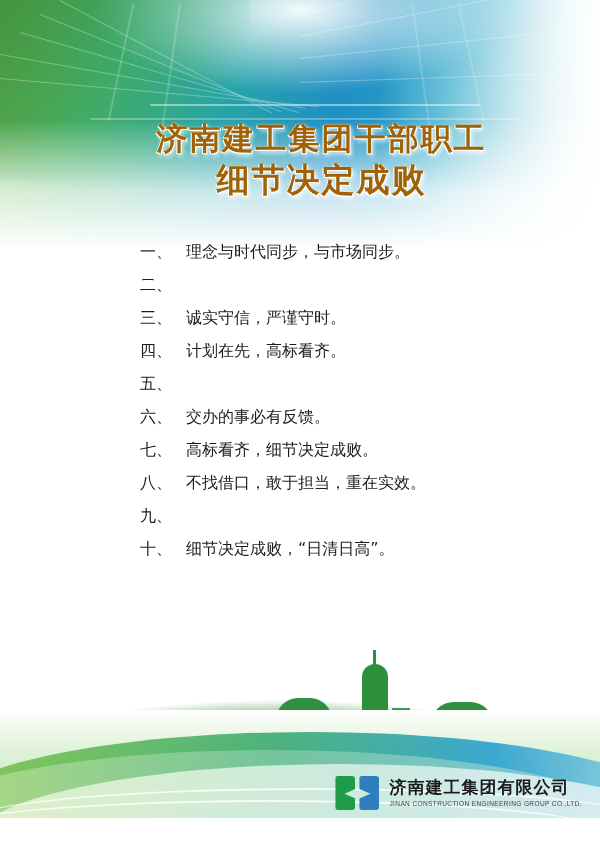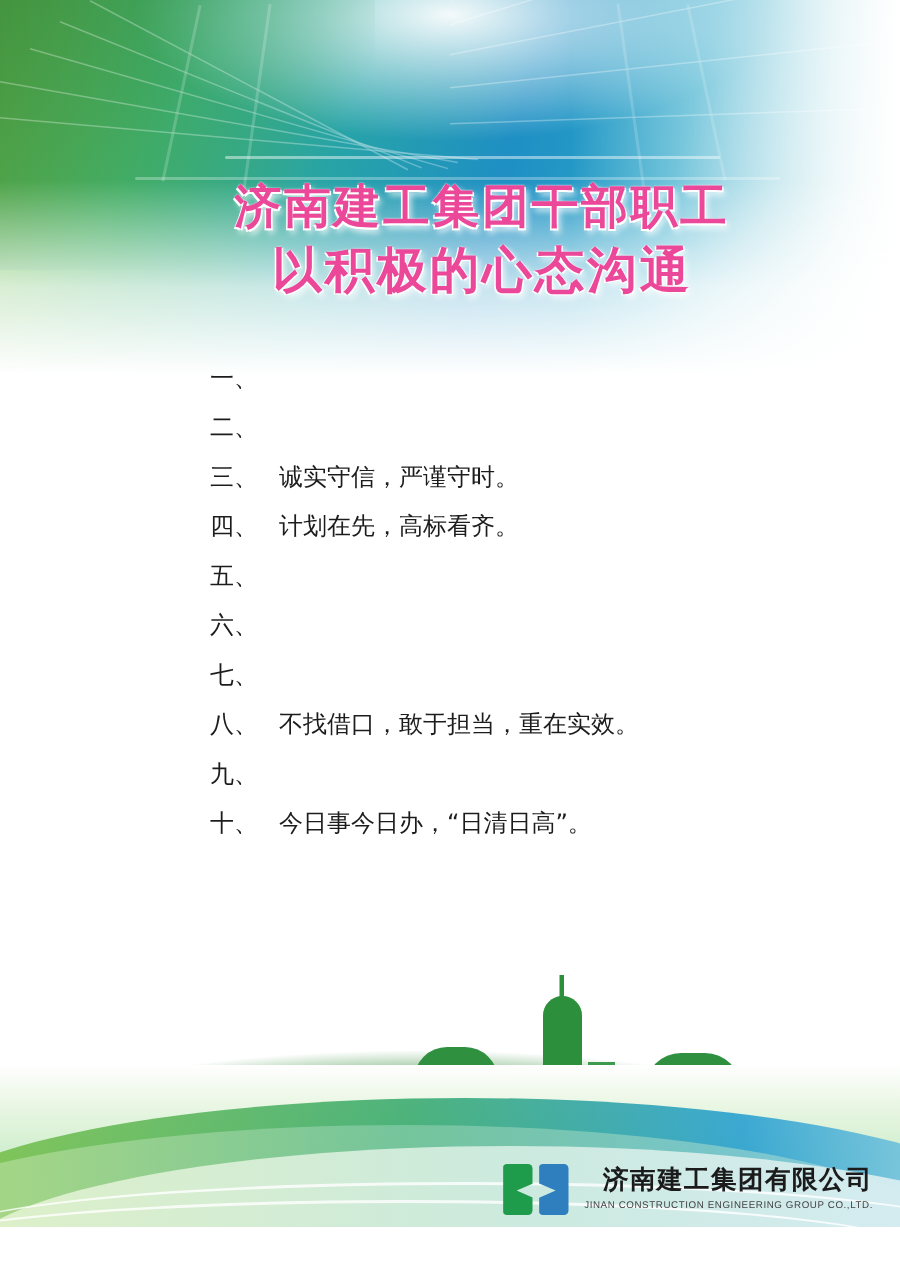--- a/index.html
+++ b/index.html
@@ -49,21 +49,21 @@
   }
 
   
   .title-wrap{
     position:absolute;left:0;top:118px;width:600px;text-align:center;
   }
   .title1,.title2{
     font-family:"DejaVu Sans","Liberation Sans",sans-serif;
     font-weight:bold;
     letter-spacing:2px;
-    color:#ec4899;
+    color:#a16207;
     text-shadow:
       0 0 1px #ffffff,
       1px 1px 0 #ffffff,
       -1px 1px 0 #ffffff,
       2px 3px 4px rgba(255,255,255,.9);
     margin-left: 43px;
   }
   .title1{font-size:31px;line-height:40px;}
   .title2{font-size:33px;line-height:44px;}
 
@@ -151,21 +151,21 @@
     border-radius:3px;
   }
   .logo-mark .p2{
     right:0;top:2px;background:#2f7fbf;
     clip-path:polygon(0 0,100% 0,100% 100%,0 100%,0 66%,55% 52%,0 38%,0 0);
     border-radius:3px;
   }
   .logo-text{line-height:1.15;}
   .logo-cn{
     font-family:"DejaVu Sans","Liberation Sans",sans-serif;
-    font-size:17px;font-weight:bold;color:#1b1b1b;letter-spacing:1px;text-align:right;
+    font-size:17px;font-weight:bold;color:#1b1b1b;letter-spacing:1px;
   }
   .logo-en{
     font-family:"Liberation Sans",sans-serif;
     font-size:6.5px;color:#444;letter-spacing:.4px;margin-top:2px;
   }
   .bottom-white{
     position:absolute;left:0;bottom:0;width:600px;height:24px;background:#fff;
   }
 </style>
 </head>
@@ -192,57 +192,60 @@
       <span style="left:470px;top:2px;width:2px;height:120px;background:rgba(255,255,255,.30);transform:rotate(-12deg);"></span>
     </div>
     <div class="streak" style="left:150px;top:104px;width:330px;opacity:.7;"></div>
     <div class="streak" style="left:90px;top:118px;width:430px;opacity:.45;"></div>
     <div class="rightfade"></div>
     <div class="whitefade"></div>
   </div>
 
   <div class="title-wrap">
     <div class="title1">济南建工集团干部职工</div>
-    <div class="title2">以积极的心态沟通</div>
+    <div class="title2">细节决定成败</div>
   </div>
 
   <div class="rules">
     <div class="rule">
       <span class="num">一、</span>
+      <span class="txt">理念与时代同步，与市场同步。</span>
     </div>
     <div class="rule">
       <span class="num">二、</span>
     </div>
     <div class="rule">
       <span class="num">三、</span>
       <span class="txt">诚实守信，严谨守时。</span>
     </div>
     <div class="rule">
       <span class="num">四、</span>
       <span class="txt">计划在先，高标看齐。</span>
     </div>
     <div class="rule">
       <span class="num">五、</span>
     </div>
     <div class="rule">
       <span class="num">六、</span>
+      <span class="txt">交办的事必有反馈。</span>
     </div>
     <div class="rule">
       <span class="num">七、</span>
+      <span class="txt">高标看齐，细节决定成败。</span>
     </div>
     <div class="rule">
       <span class="num">八、</span>
       <span class="txt">不找借口，敢于担当，重在实效。</span>
     </div>
     <div class="rule">
       <span class="num">九、</span>
     </div>
     <div class="rule">
       <span class="num">十、</span>
-      <span class="txt">今日事今日办，“日清日高”。</span>
+      <span class="txt">细节决定成败，“日清日高”。</span>
     </div>
   </div>
 
   <div class="bottom-art">
     <div class="hill"></div>
 
     <div class="skyline">
       <div class="bld" style="left:150px;width:34px;height:26px;"></div>
       <div class="bld" style="left:186px;width:46px;height:34px;border-radius:3px 3px 0 0;"></div>
       <div class="bld" style="left:234px;width:26px;height:22px;"></div>

